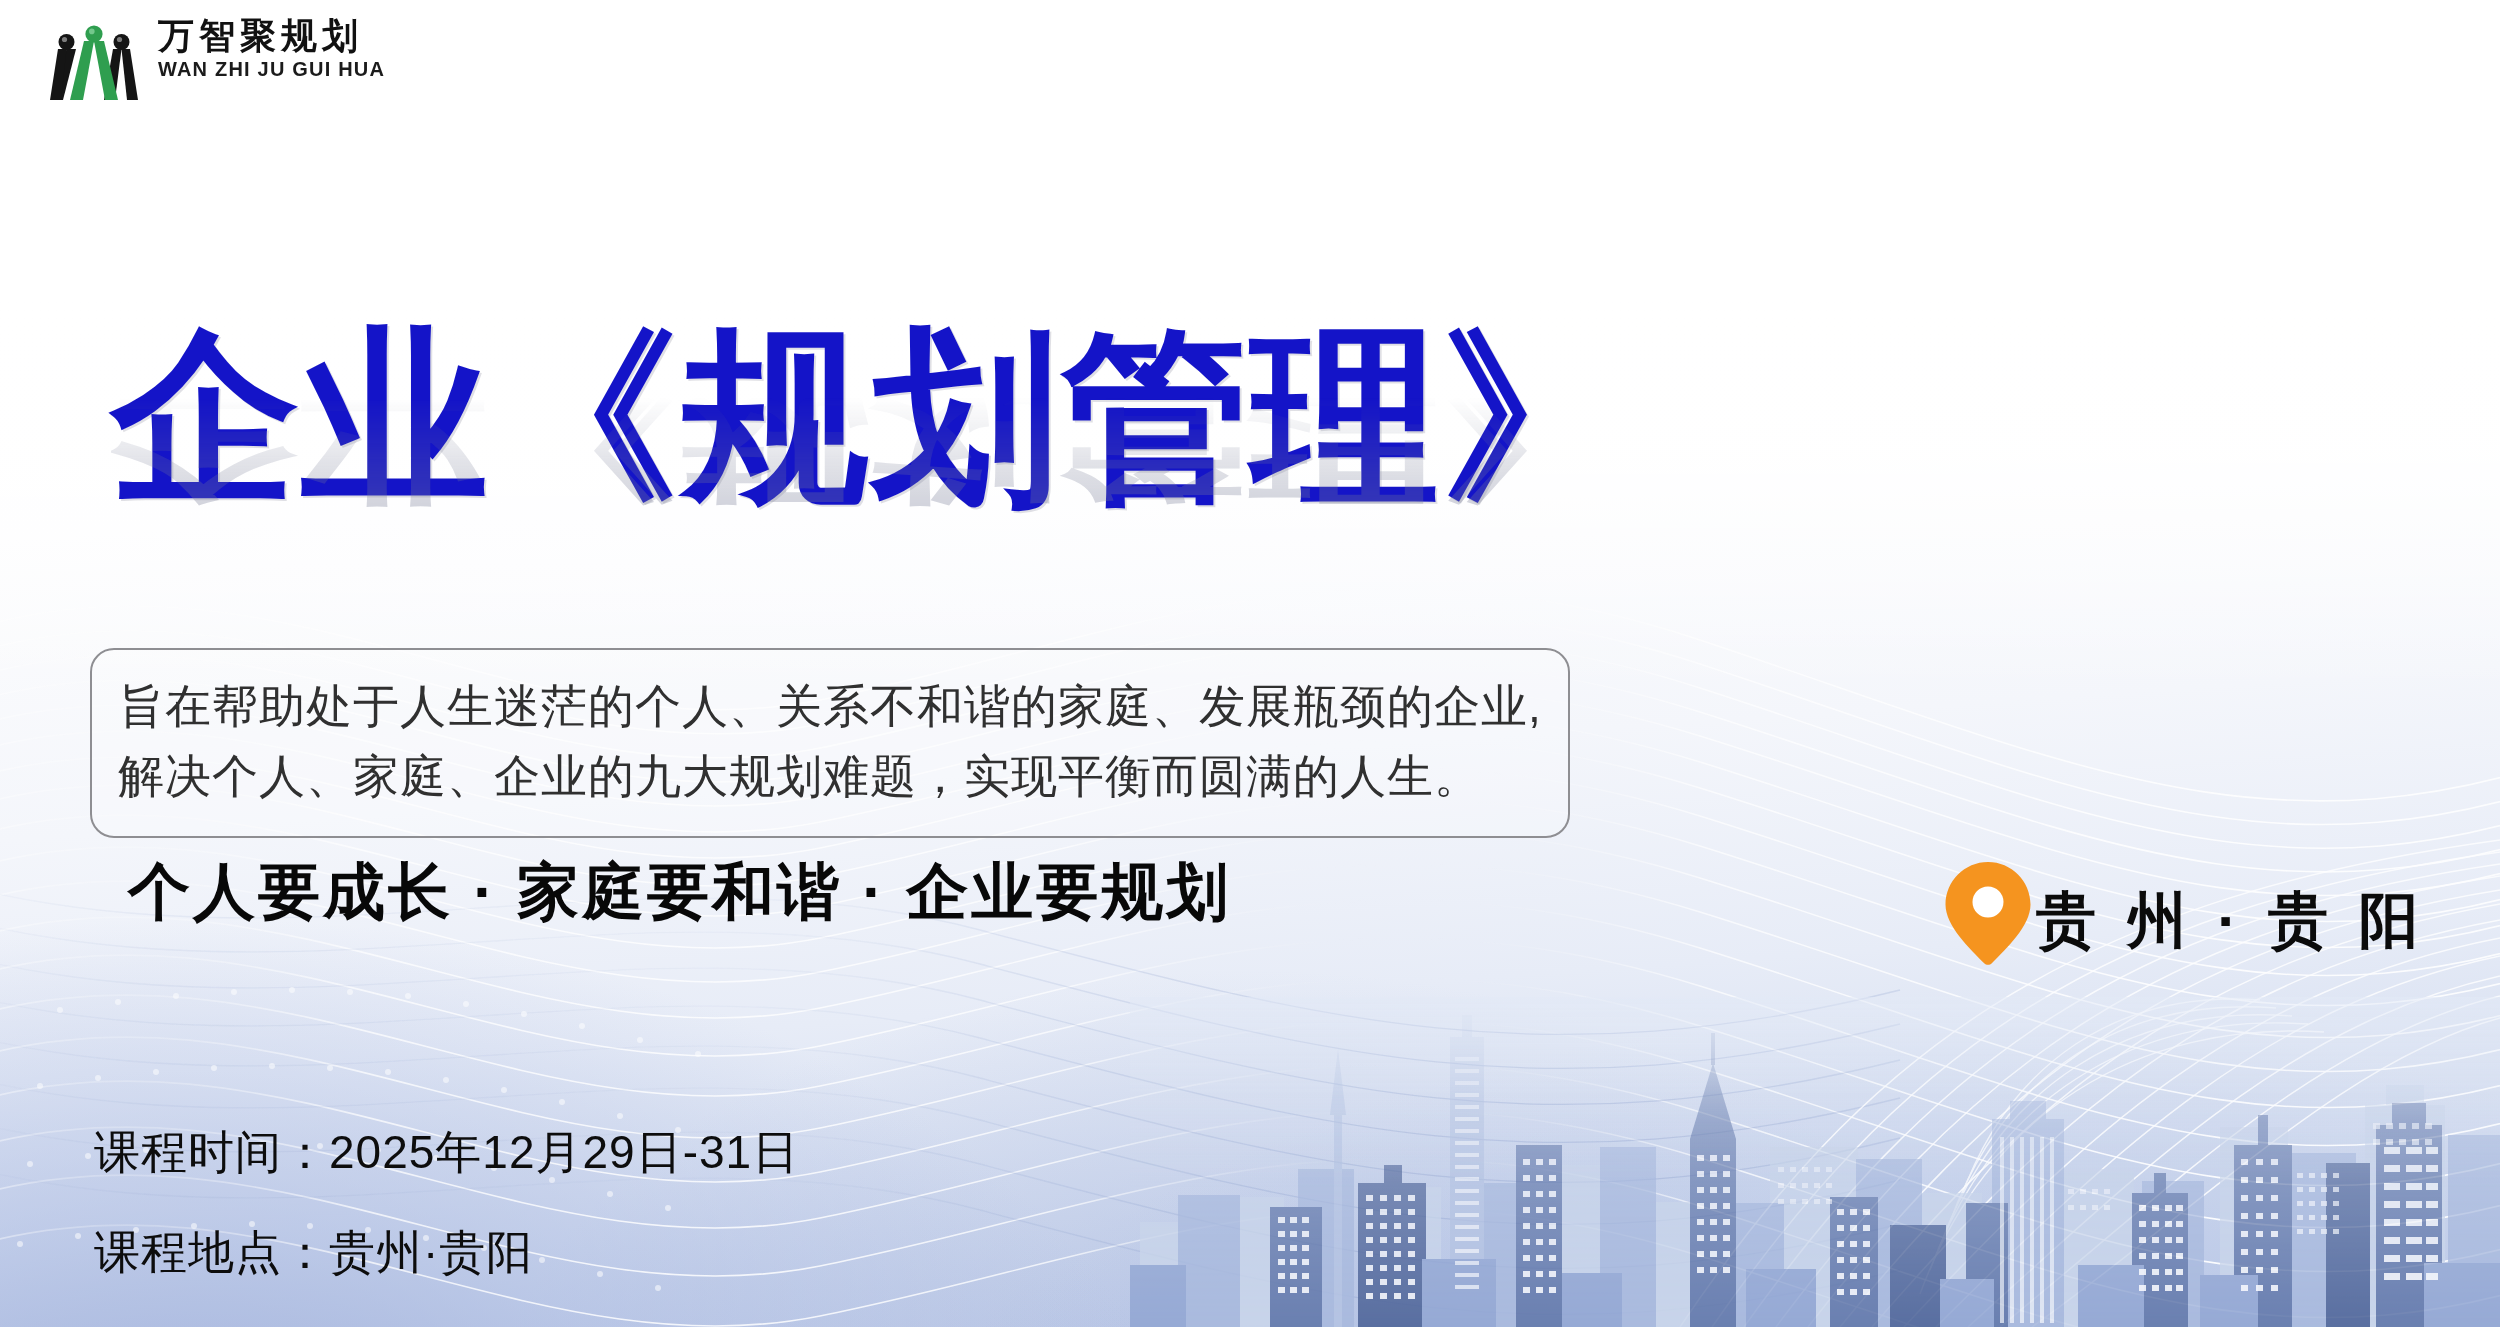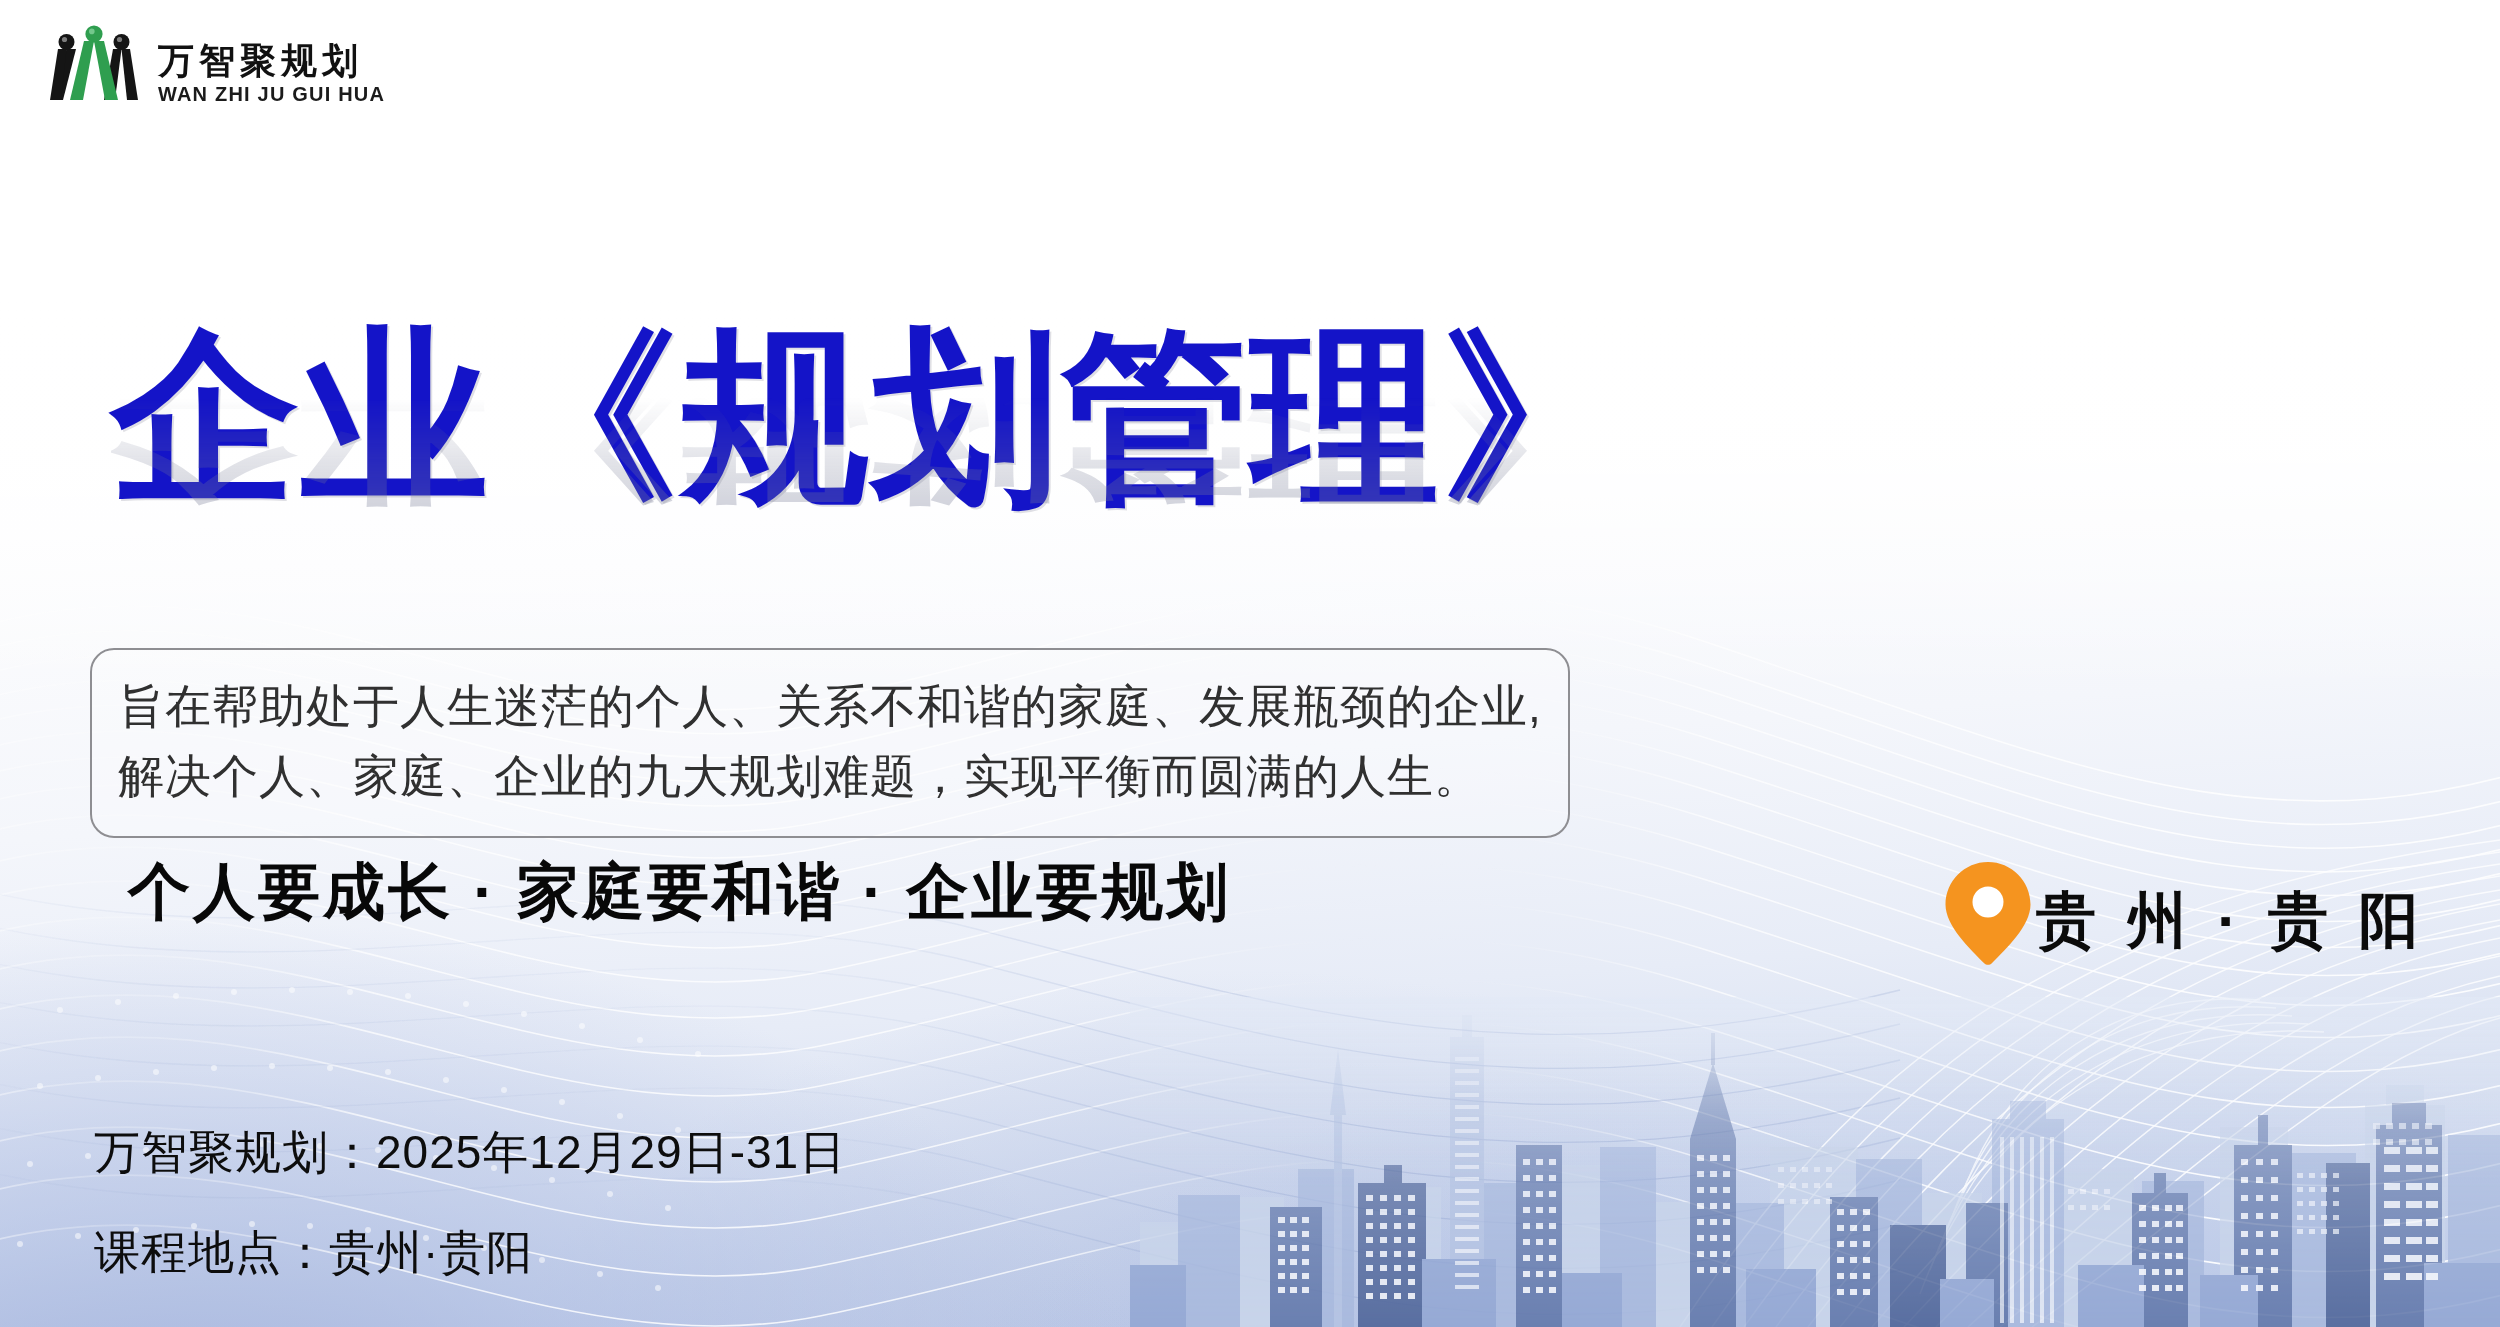--- a/index.html
+++ b/index.html
@@ -39,21 +39,21 @@
 
   #bg-topfade {
     background: linear-gradient(180deg,#ffffff 0%, #ffffff 22%, rgba(255,255,255,0.92) 34%, rgba(255,255,255,0.0) 52%);
   }
 
   svg.bg-svg { position:absolute; inset:0; width:2500px; height:1327px; }
 
   
   #logo-block {
     position: absolute; left: 46px; top: 18px;
-    display: flex; align-items: flex-end; gap: 16px;
+    display: flex; align-items: flex-start; gap: 16px;
     z-index: 40;
   }
   #logo-mark { width: 96px; height: 86px; display:block; }
   #logo-text { display:flex; flex-direction:column; line-height:1; }
   #logo-cn {
     font-family: "Liberation Serif","DejaVu Serif", serif;
     font-size: 36px; font-weight: 700; color:#111; letter-spacing: 5px;
     margin-bottom: 5px;
   }
   #logo-en {
@@ -731,17 +731,17 @@
 
   <div id="location-block">
     <svg id="pin-icon" viewBox="0 0 96 106">
       <path d="M48 2 C 24.6 2 5.5 21.1 5.5 44.5 C 5.5 66 30 89 44.2 103.2 C 46.3 105.3 49.7 105.3 51.8 103.2 C 66 89 90.5 66 90.5 44.5 C 90.5 21.1 71.4 2 48 2 Z" fill="#f5941f"></path>
       <circle cx="48" cy="42" r="15.5" fill="#ffffff"></circle>
     </svg>
     <div id="location-city">贵 州 · 贵 阳</div>
   </div>
 
   <div id="bottom-info">
-    <div class="info-line">万智聚规划：2025年12月29日-31日</div>
+    <div class="info-line">课程时间：2025年12月29日-31日</div>
     <div class="info-line">课程地点：贵州·贵阳</div>
   </div>
 
 </div>
 
 </body></html>

